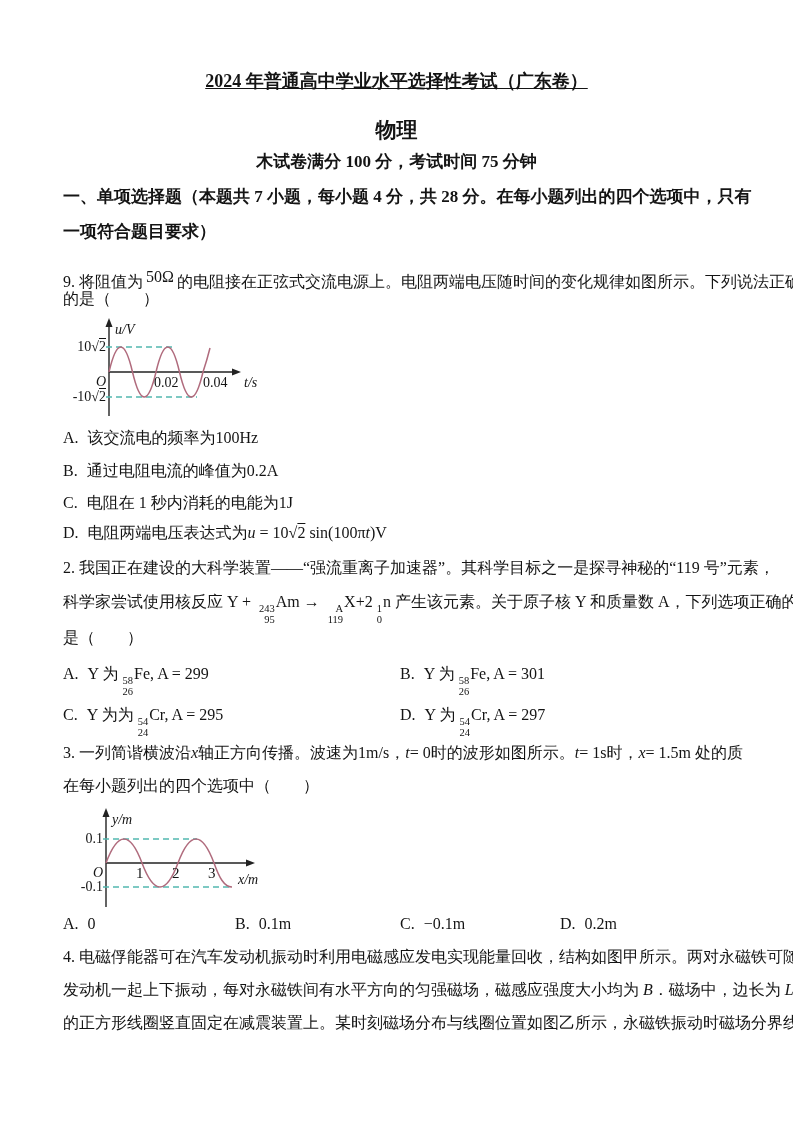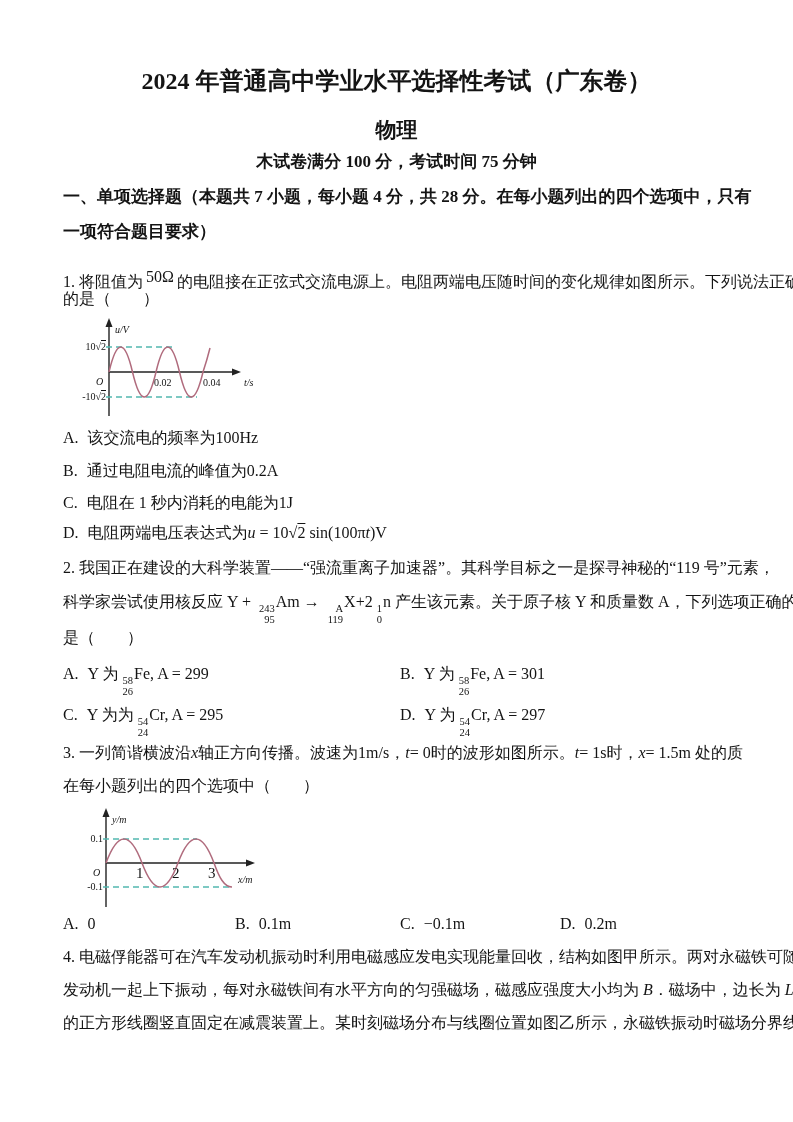--- a/index.html
+++ b/index.html
@@ -3,55 +3,55 @@
 <meta charset="utf-8">
 <style>
   html,body{margin:0;padding:0;background:#ffffff;}
   body{
     width:793px;height:1122px;position:relative;overflow:hidden;
     font-family:"Liberation Serif","DejaVu Serif",serif;color:#141414;
   }
   .line{position:absolute;left:63px;white-space:nowrap;font-size:16px;line-height:22px;}
   .center{left:0;width:793px;text-align:center;}
   .b{font-weight:bold;}
-  .title{font-size:24px;}
+  .title{font-size:18px;text-decoration:underline;}
   .subject{font-size:21px;}
   .meta{font-size:17px;}
   .sec{font-size:17px;}
   .math{font-style:italic;}
   .ovl{text-decoration:overline;}
   .raised{position:relative;top:-5px;display:inline-block;margin:16px 3px;}
   .optlabel{display:inline-block;margin-right:9px;}
   
   .presc{display:inline-flex;flex-direction:column;align-items:flex-end;
          font-size:10.5px;line-height:1.05;vertical-align:-5px;margin:0 1px 0 4px;justify-content:center;}
   .presc span{display:block;}
   
   .fig{position:absolute;}
   .fig svg{position:absolute;left:0;top:0;}
-  .glab{position:absolute;font-size:10px;line-height:15px;white-space:nowrap;}
+  .glab{position:absolute;font-size:14px;line-height:15px;white-space:nowrap;}
   .glab.it{font-style:italic;}
   .ra{text-align:right;}
   .axis{stroke:#222222;stroke-width:1.4;fill:none;}
   .axisfill{fill:#222222;stroke:none;}
   .dash{stroke-width:1.3;stroke-dasharray:6 4;fill:none;}
   .curve{stroke-width:1.5;fill:none;}
   .tick{font-size:15px;}
 </style>
 </head>
 <body>
 
 <div class="line center b title" style="top:70px">2024 年普通高中学业水平选择性考试（广东卷）</div>
 <div class="line center b subject" style="top:119px">物理</div>
 <div class="line center b meta" style="top:151px">木试卷满分 100 分，考试时间 75 分钟</div>
 
 <div class="line b sec" style="top:186px">一、单项选择题（本题共 7 小题，每小题 4 分，共 28 分。在每小题列出的四个选项中，只有</div>
 <div class="line b sec" style="top:221px">一项符合题目要求）</div>
 
-<div class="line" style="top:255px"><span>1. 将阻值为</span><span class="raised">50Ω</span><span>的电阻接在正弦式交流电源上。电阻两端电压随时间的变化规律如图所示。下列说法正确</span></div>
+<div class="line" style="top:255px"><span>9. 将阻值为</span><span class="raised">50Ω</span><span>的电阻接在正弦式交流电源上。电阻两端电压随时间的变化规律如图所示。下列说法正确</span></div>
 <div class="line" style="top:288px">的是（　　）</div>
 
 <div class="fig" style="left:70px;top:318px;width:270px;height:102px">
   <svg width="270" height="102" viewBox="0 0 270 102">
     <line class="axis" x1="39" y1="7" x2="39" y2="98"></line>
     <polygon class="axisfill" points="39,0 35.5,9 42.5,9"></polygon>
     <line class="axis" x1="39" y1="54" x2="165" y2="54"></line>
     <polygon class="axisfill" points="171,54 162,50.5 162,57.5"></polygon>
     <line class="dash" x1="36" y1="29" x2="103" y2="29" stroke="#53b8b0"></line>
     <line class="dash" x1="36" y1="79" x2="127" y2="79" stroke="#53b8b0"></line>

